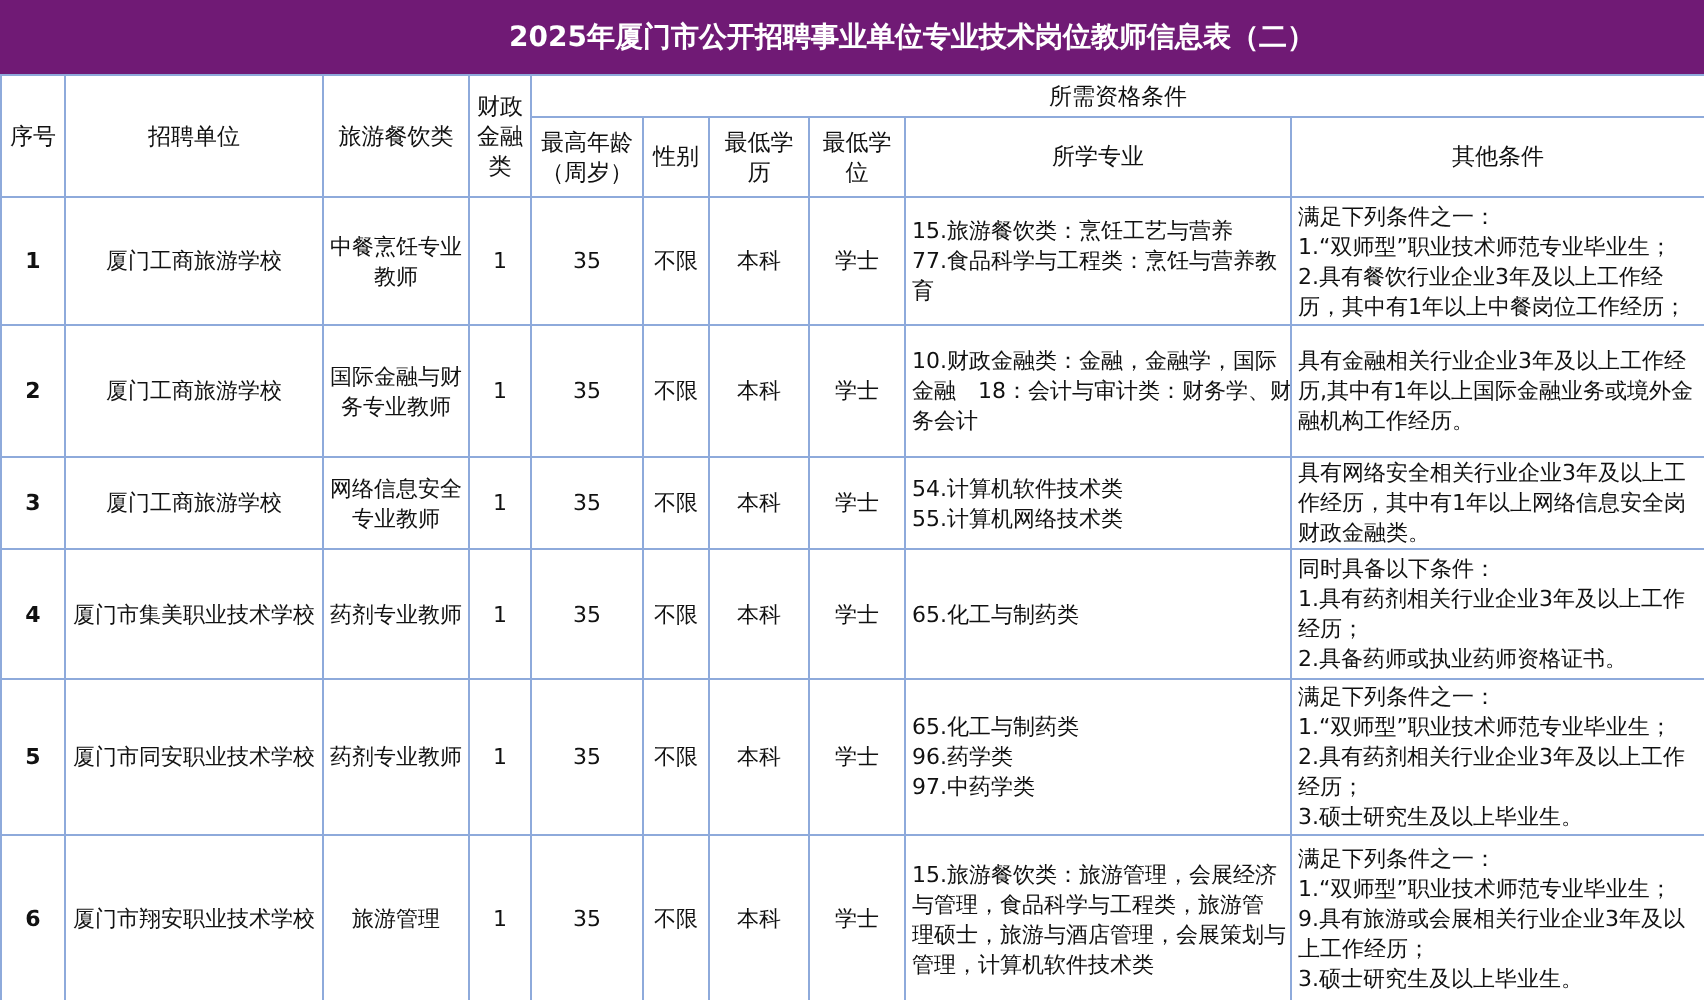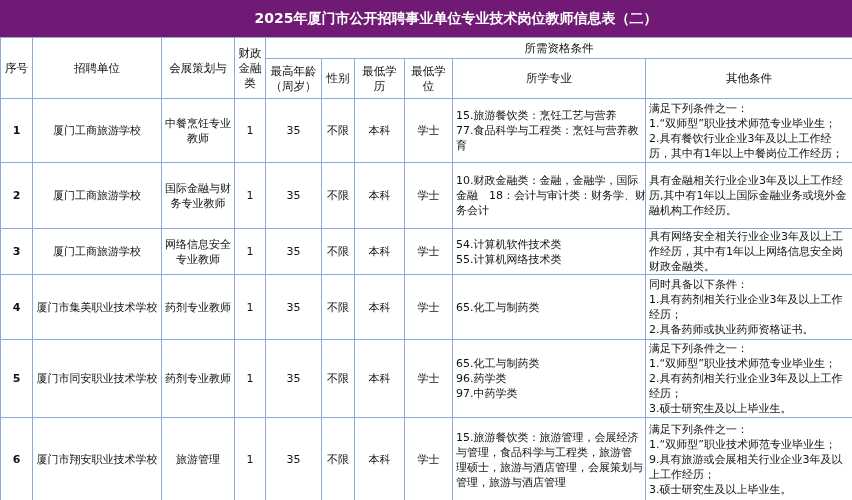--- a/index.html
+++ b/index.html
@@ -37,21 +37,21 @@
       <col style="width:33px">
       <col style="width:50px">
       <col style="width:48px">
     <col style="width:193px">
       <col style="width:207px">
   </colgroup>
   <thead>
     <tr style="height:21px">
       <th rowspan="2">序号</th>
       <th rowspan="2">招聘单位</th>
-      <th rowspan="2">会展策划与</th>
+      <th rowspan="2">旅游餐饮类</th>
       <th rowspan="2">财政金融类</th>
       <th colspan="6">所需资格条件</th>
     </tr>
     <tr style="height:40px">
       <th>最高年龄（周岁）</th>
       <th>性别</th>
       <th>最低学历</th>
       <th>最低学位</th>
       <th>所学专业</th>
       <th>其他条件</th>
@@ -165,21 +165,21 @@
         <td>旅游管理</td>
         <td>1</td>
         <td>35</td>
         <td>不限</td>
         <td>本科</td>
         <td>学士</td>
         <td class="left">
           <span class="line">15.旅游餐饮类：旅游管理，会展经济</span>
           <span class="line">与管理，食品科学与工程类，旅游管</span>
           <span class="line">理硕士，旅游与酒店管理，会展策划与</span>
-          <span class="line">管理，旅游与酒店管理</span>
+          <span class="line">管理，计算机软件技术类</span>
         </td>
         <td class="left">
           <span class="line">满足下列条件之一：</span>
           <span class="line">1.“双师型”职业技术师范专业毕业生；</span>
           <span class="line">9.具有旅游或会展相关行业企业3年及以</span>
           <span class="line">上工作经历；</span>
           <span class="line">3.硕士研究生及以上毕业生。</span>
         </td>
       </tr>
     </tbody>

